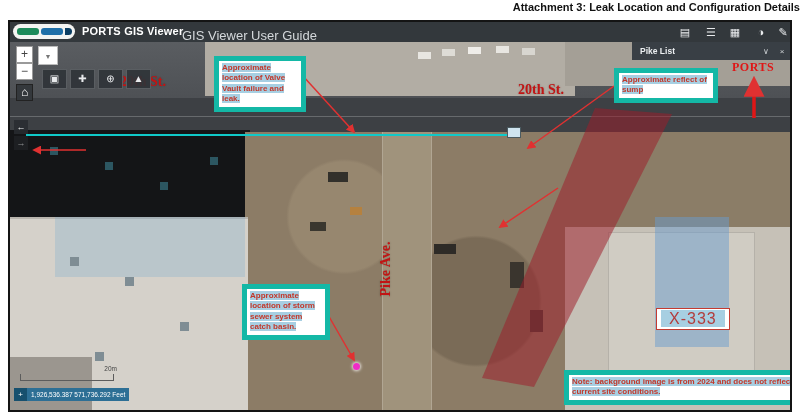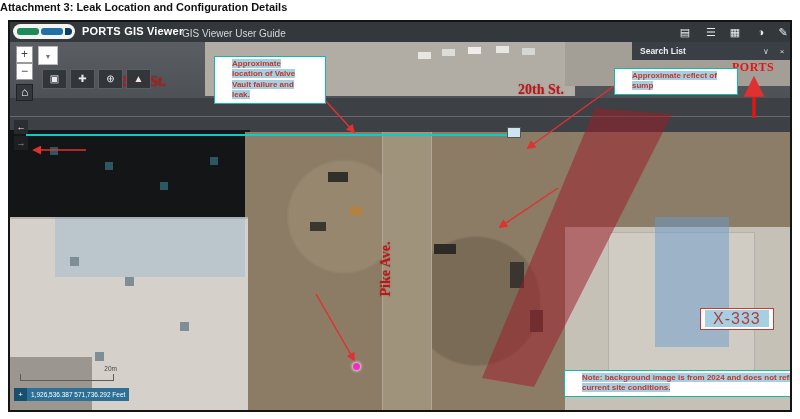--- a/index.html
+++ b/index.html
@@ -1,42 +1,42 @@
 <!DOCTYPE html>
 <html><head>
 <meta charset="utf-8">
 <style>
   html,body{margin:0;padding:0;background:#ffffff;width:800px;height:419px;font-family:"Liberation Sans",sans-serif;overflow:hidden;}
   .page{position:relative;width:800px;height:419px;}
-  .doc-title{position:absolute;top:1px;left:0;width:100%;text-align:left;font-size:11px;font-weight:bold;color:#111;}
+  .doc-title{position:absolute;top:1px;left:0;width:100%;text-align:right;font-size:11px;font-weight:bold;color:#111;}
   .frame{position:absolute;left:8px;top:20px;width:780px;height:388px;border:2px solid #141414;background:#7d7464;overflow:hidden;}
   .m{position:absolute;}
   
   .appbar{position:absolute;top:0;left:0;right:0;height:20px;background:#33383c;z-index:30;display:flex;align-items:center;}
   .logo{position:absolute;left:3px;top:2px;width:62px;height:15px;background:#f4f4f2;border-radius:8px;overflow:hidden;}
   .logo i{position:absolute;top:4px;height:7px;border-radius:3px;}
   .app-title{position:absolute;left:72px;top:3px;font-size:11px;font-weight:bold;color:#fff;letter-spacing:.2px;}
-  .guide{position:absolute;left:172px;top:6px;font-size:10px;color:#d4d8db;text-decoration:none;}
+  .guide{position:absolute;left:172px;top:6px;font-size:13px;color:#d4d8db;text-decoration:none;}
   .hdr-ic{position:absolute;top:2px;width:22px;height:16px;color:#e8eaec;font-size:11px;text-align:center;line-height:16px;cursor:pointer;}
   
   .btn{position:absolute;width:17px;height:17px;background:#fff;border:1px solid #9a9a9a;color:#444;font-size:12px;line-height:15px;text-align:center;z-index:32;box-sizing:border-box;}
   .search-dd{position:absolute;left:28px;top:24px;width:20px;height:19px;background:#fff;border:1px solid #bbb;color:#777;font-size:7px;line-height:19px;text-align:center;z-index:32;box-sizing:border-box;}
   .search{position:absolute;left:48px;top:24px;width:122px;height:19px;z-index:32;}
   .search input{width:100%;height:100%;border:1px solid #bbb;box-sizing:border-box;font-size:8.5px;padding:0 16px 0 5px;color:#333;font-family:"Liberation Sans",sans-serif;}
   .mag{position:absolute;right:3px;top:4px;width:8px;height:8px;border:1.5px solid #777;border-radius:50%;}
   .mag::after{content:"";position:absolute;left:6px;top:7px;width:4px;height:1.5px;background:#777;transform:rotate(45deg);}
   .toolrow{position:absolute;left:32px;top:47px;z-index:32;display:flex;gap:3px;}
   .tool{width:23px;height:18px;background:rgba(48,52,56,.92);border:1px solid #5a5e62;color:#e8eaec;font-size:10px;line-height:17px;text-align:center;}
   .edge-btn{position:absolute;width:14px;height:14px;background:rgba(40,44,48,.85);color:#e8eaec;font-size:9px;line-height:14px;text-align:center;z-index:32;}
   
   .layerpanel{position:absolute;left:622px;top:20px;width:158px;height:18px;background:rgba(52,58,64,.95);z-index:31;display:flex;align-items:center;color:#eceff1;font-size:8.5px;}
   .layerpanel .t{flex:1;padding-left:8px;font-weight:bold;}
   .layerpanel .ic{width:16px;text-align:center;font-size:8px;color:#cfd3d6;cursor:pointer;}
   
-  .ann{position:absolute;background:#fff;border:1px solid #14b8a6;padding:2px 17px;font-size:8px;line-height:1.3;color:#c2372a;font-weight:bold;z-index:20;}
+  .ann{position:absolute;background:#fff;border:5px solid #14b8a6;padding:2px 3px;font-size:8px;line-height:1.3;color:#c2372a;font-weight:bold;z-index:20;}
   .ann span{background:#a7cfe2;box-decoration-break:clone;-webkit-box-decoration-break:clone;}
   .bldg{position:absolute;background:#fff;border:1px solid #c43b31;padding:1px 4px;z-index:20;font-size:16px;color:#b33c3c;letter-spacing:1px;}
   .bldg span{background:#a7cfe2;padding:0 8px;}
   .street{position:absolute;font-family:"Liberation Serif",serif;font-weight:bold;color:#c21414;font-size:14px;z-index:12;text-shadow:0 0 2px rgba(0,0,0,.25);}
   .north{position:absolute;left:722px;top:38px;font-family:"Liberation Serif",serif;font-weight:bold;color:#e01616;font-size:12px;z-index:16;letter-spacing:.5px;}
   
   .scalebar{position:absolute;left:10px;top:352px;width:92px;height:6px;border-bottom:1px solid #5c5c5c;border-left:1px solid #5c5c5c;border-right:1px solid #5c5c5c;z-index:32;}
   .scalebar em{position:absolute;right:-4px;top:-9px;font-style:normal;font-size:6.5px;color:#444;}
   .coords{position:absolute;left:4px;top:366px;height:13px;display:flex;z-index:32;font-size:6.5px;color:#fff;}
   .coords .ch{width:13px;background:#17506e;text-align:center;line-height:13px;font-size:8px;}
@@ -113,23 +113,24 @@
       <line x1="282" y1="42" x2="344" y2="110" stroke="#e03131" stroke-width="1.5" marker-end="url(#ah)"></line>
       <line x1="604" y1="64" x2="518" y2="126" stroke="#e03131" stroke-width="1.5" marker-end="url(#ah)"></line>
       <line x1="76" y1="128" x2="24" y2="128" stroke="#e03131" stroke-width="1.5" marker-end="url(#ah)"></line>
       <line x1="548" y1="166" x2="490" y2="205" stroke="#e03131" stroke-width="1.5" marker-end="url(#ah)"></line>
       <line x1="306" y1="272" x2="344" y2="338" stroke="#e03131" stroke-width="1.5" marker-end="url(#ah)"></line>
       <line x1="744" y1="96" x2="744" y2="58" stroke="#e01616" stroke-width="3.5" marker-end="url(#ah)"></line>
     </svg>
 
     <div class="ann" style="left:204px;top:34px;width:76px;"><span>Approximate location of Valve Vault failure and leak.</span></div>
     <div class="ann" style="left:604px;top:46px;width:88px;"><span>Approximate reflect of sump</span></div>
+    <div class="ann" style="left:232px;top:262px;width:72px;"><span>Approximate location of storm sewer system catch basin.</span></div>
     <div class="ann" style="left:554px;top:348px;width:226px;"><span>Note: background image is from 2024 and does not reflect current site conditions.</span></div>
 
-    <div class="bldg" style="left:646px;top:286px;margin-left:44px;"><span>X-333</span></div>
+    <div class="bldg" style="left:646px;top:286px;"><span>X-333</span></div>
 
     <div class="street" style="left:110px;top:52px;">20th St.</div>
     <div class="street" style="left:508px;top:60px;">20th St.</div>
     <div class="street" style="left:341px;top:239px;width:70px;text-align:center;transform:rotate(-90deg);">Pike Ave.</div>
     <div class="north">PORTS</div>
 
     <div class="appbar">
       <div class="logo">
         <i style="left:4px;width:22px;background:#1d8a5a;"></i>
         <i style="left:28px;width:22px;background:#1f6fa8;"></i>
@@ -138,21 +139,21 @@
       <div class="app-title">PORTS GIS Viewer</div>
       <a class="guide" href="#">GIS Viewer User Guide</a>
       <div class="hdr-ic" style="left:664px;">▤</div>
       <div class="hdr-ic" style="left:690px;">☰</div>
       <div class="hdr-ic" style="left:714px;">▦</div>
       <div class="hdr-ic" style="left:740px;">◑</div>
       <div class="hdr-ic" style="left:762px;">✎</div>
     </div>
 
     <div class="layerpanel">
-      <div class="t">Search List</div>
+      <div class="t">Pike List</div>
       <div class="ic">∨</div>
       <div class="ic">×</div>
     </div>
 
     <div class="btn" style="left:6px;top:24px;">+</div>
     <div class="btn" style="left:6px;top:41px;">−</div>
     <div class="btn" style="left:6px;top:62px;background:#34383c;color:#fff;border-color:#222;">⌂</div>
 
     <div class="search-dd">▼</div>
 

